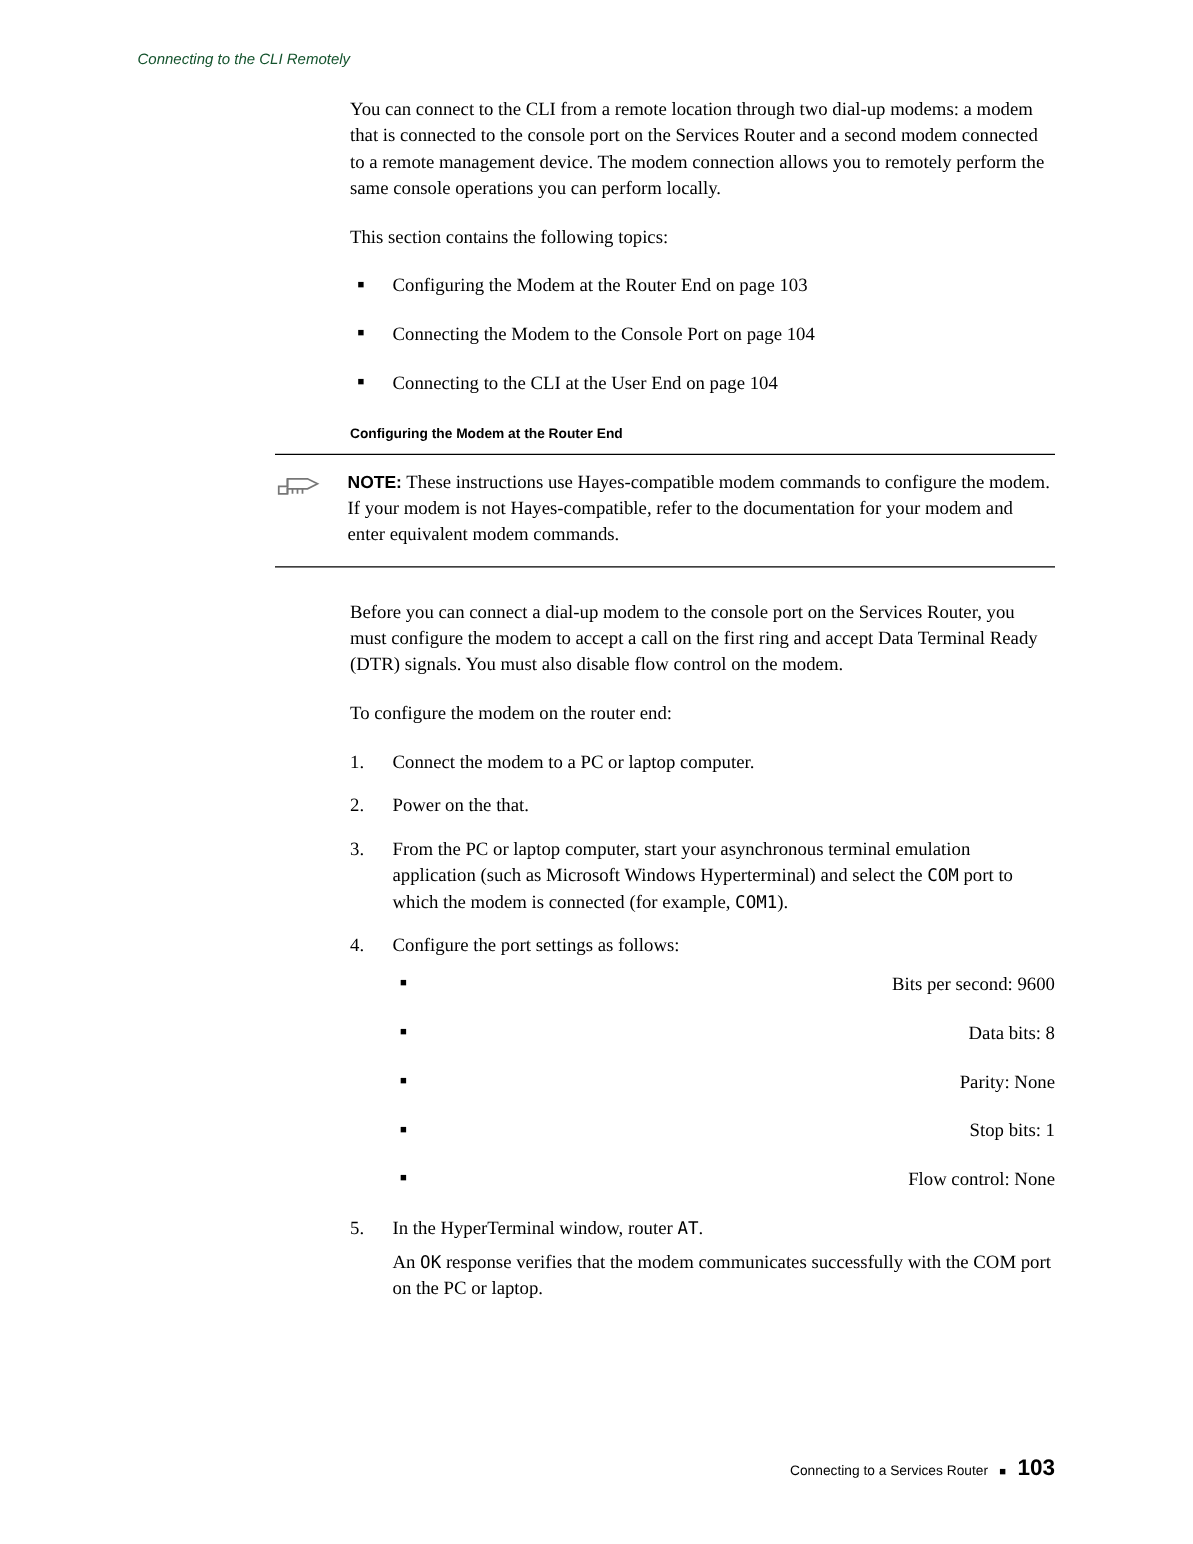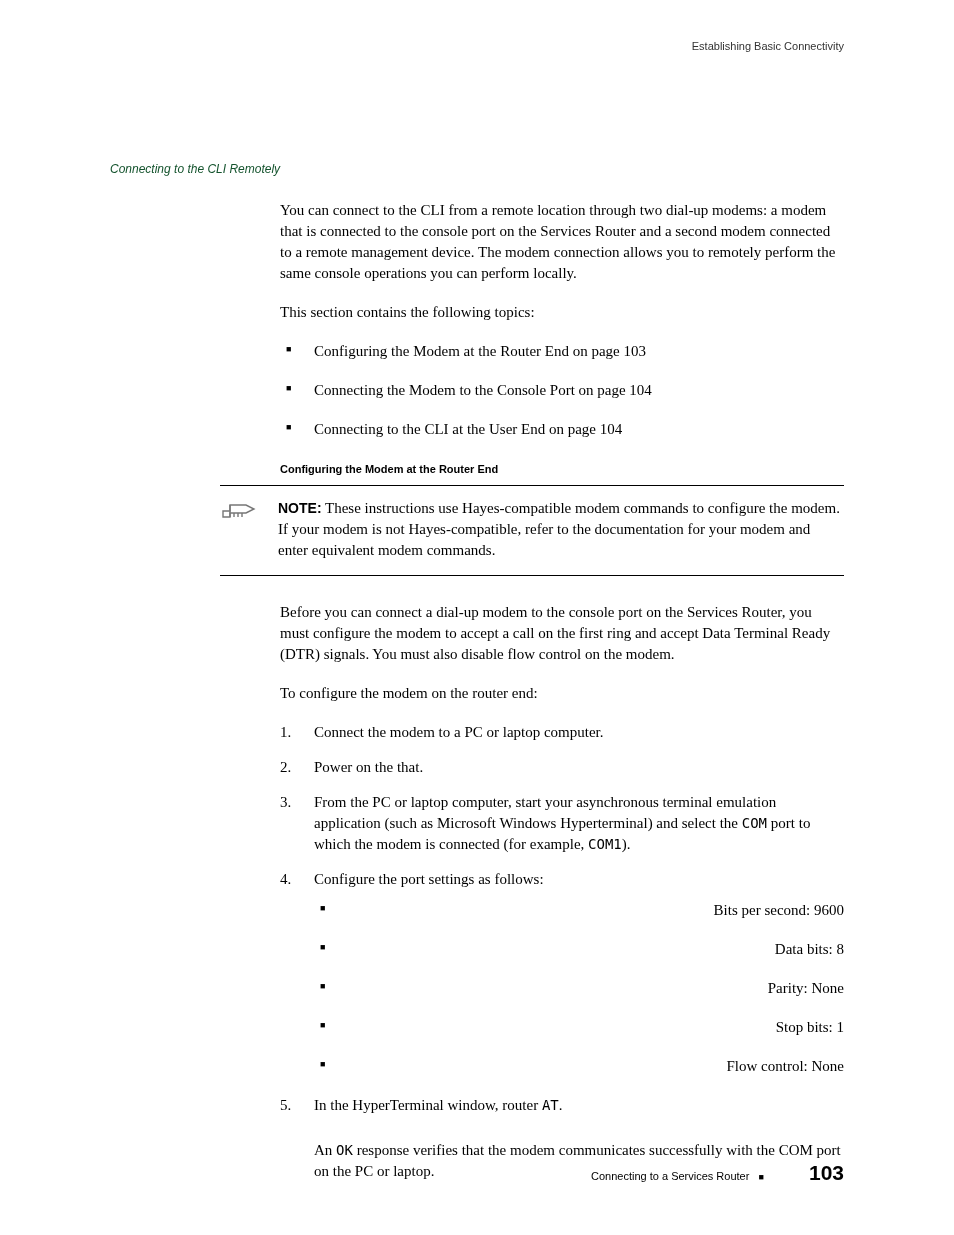--- a/index.html
+++ b/index.html
@@ -111,37 +111,36 @@
     text-align: right;
   }
   ul.port li::before {
     content: "■";
     position: absolute;
     left: 6px;
     top: 2px;
     font-size: 9px;
   }
   .cmd { font-family: "Lucida Console", Consolas, monospace; font-size: 14px; }
-  .step-sub { margin-top: 24px; }
+  .step-sub { margin-top: 6px; }
   .footer {
     position: absolute;
     bottom: 50px;
     right: 110px;
     font-family: Verdana, Arial, sans-serif;
     font-size: 11px;
   }
   .footer .sq { font-size: 9px; padding: 0 6px; }
-  .footer .pg { font-size: 21px; font-weight: bold; margin-left: 36px; }
+  .footer .pg { font-size: 18px; font-weight: bold; }
 </style>
 </head>
 <body>
 
 <div class="page">
 
-  <div class="running-head">Establishing Basic Connectivity</div>
 
   <div class="section-title">Connecting to the CLI Remotely</div>
 
   <div class="body-block">
     <p class="para">You can connect to the CLI from a remote location through two dial-up modems: a modem that is connected to the console port on the Services Router and a second modem connected to a remote management device. The modem connection allows you to remotely perform the same console operations you can perform locally.</p>
     <p class="para">This section contains the following topics:</p>
     <ul class="topics">
       <li>Configuring the Modem at the Router End on page 103</li>
       <li>Connecting the Modem to the Console Port on page 104</li>
       <li>Connecting to the CLI at the User End on page 104</li>

